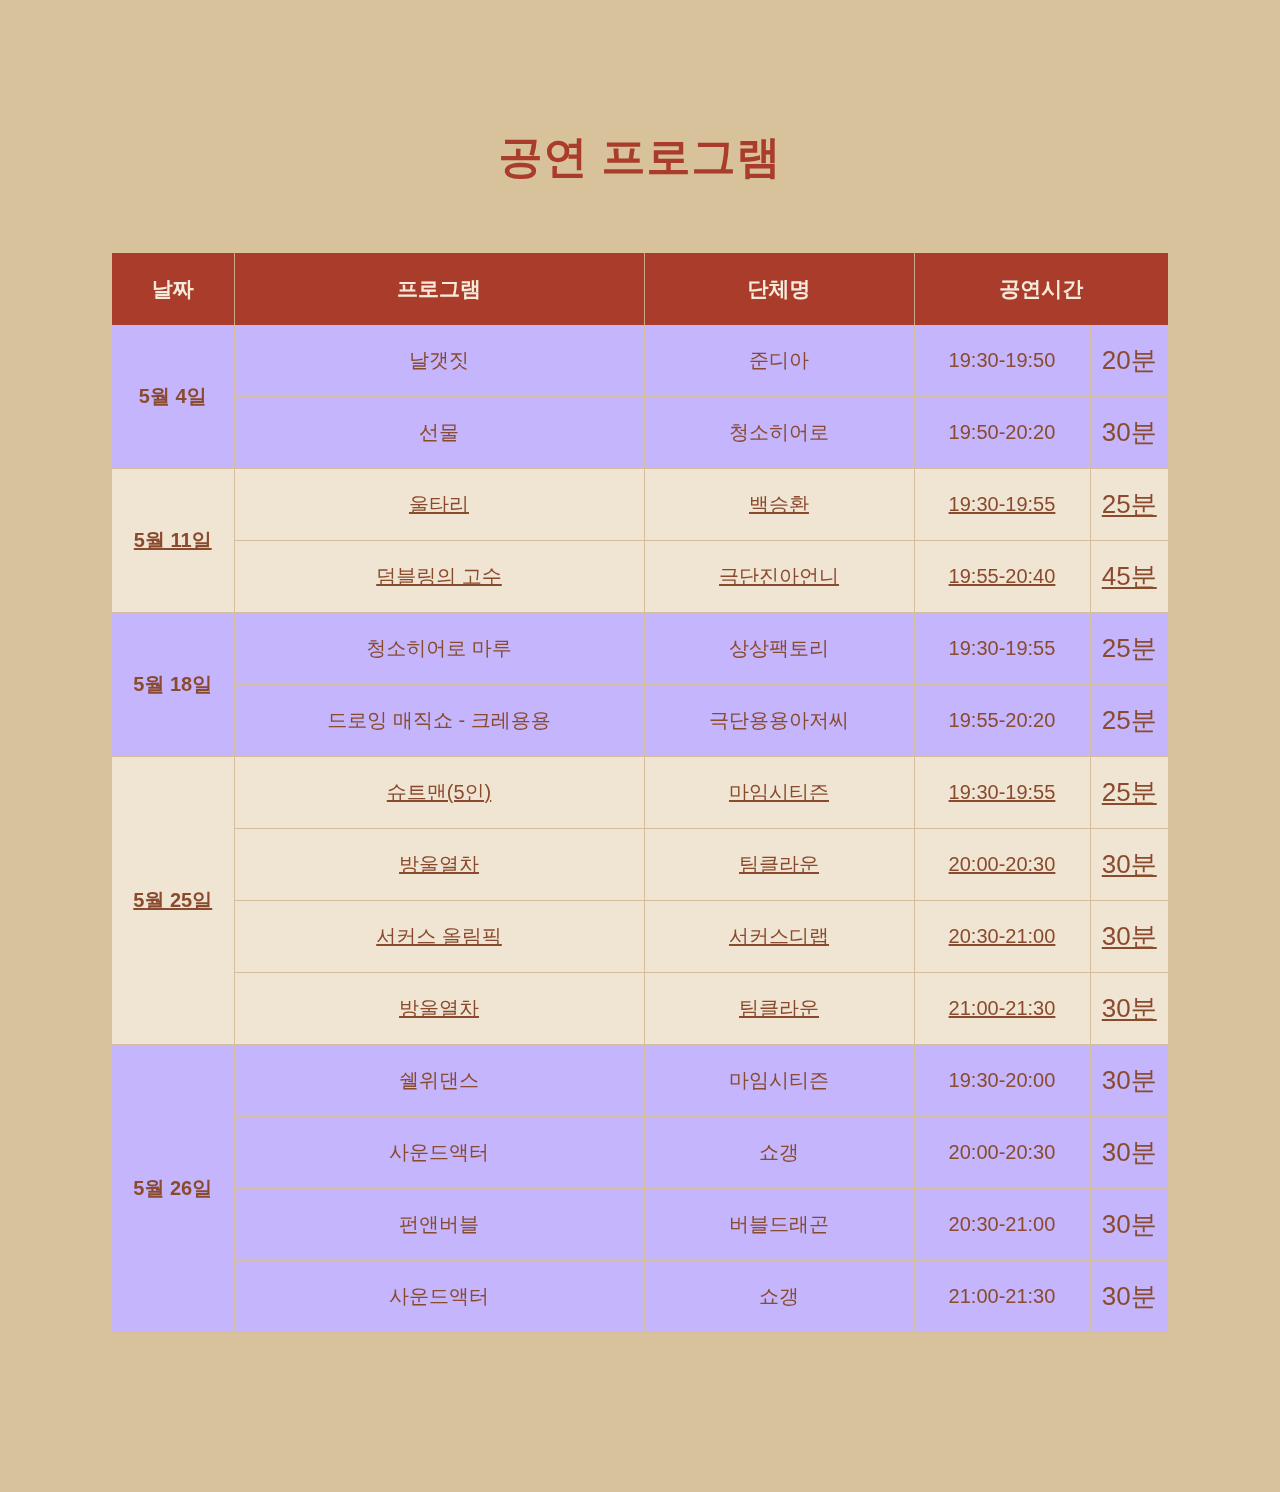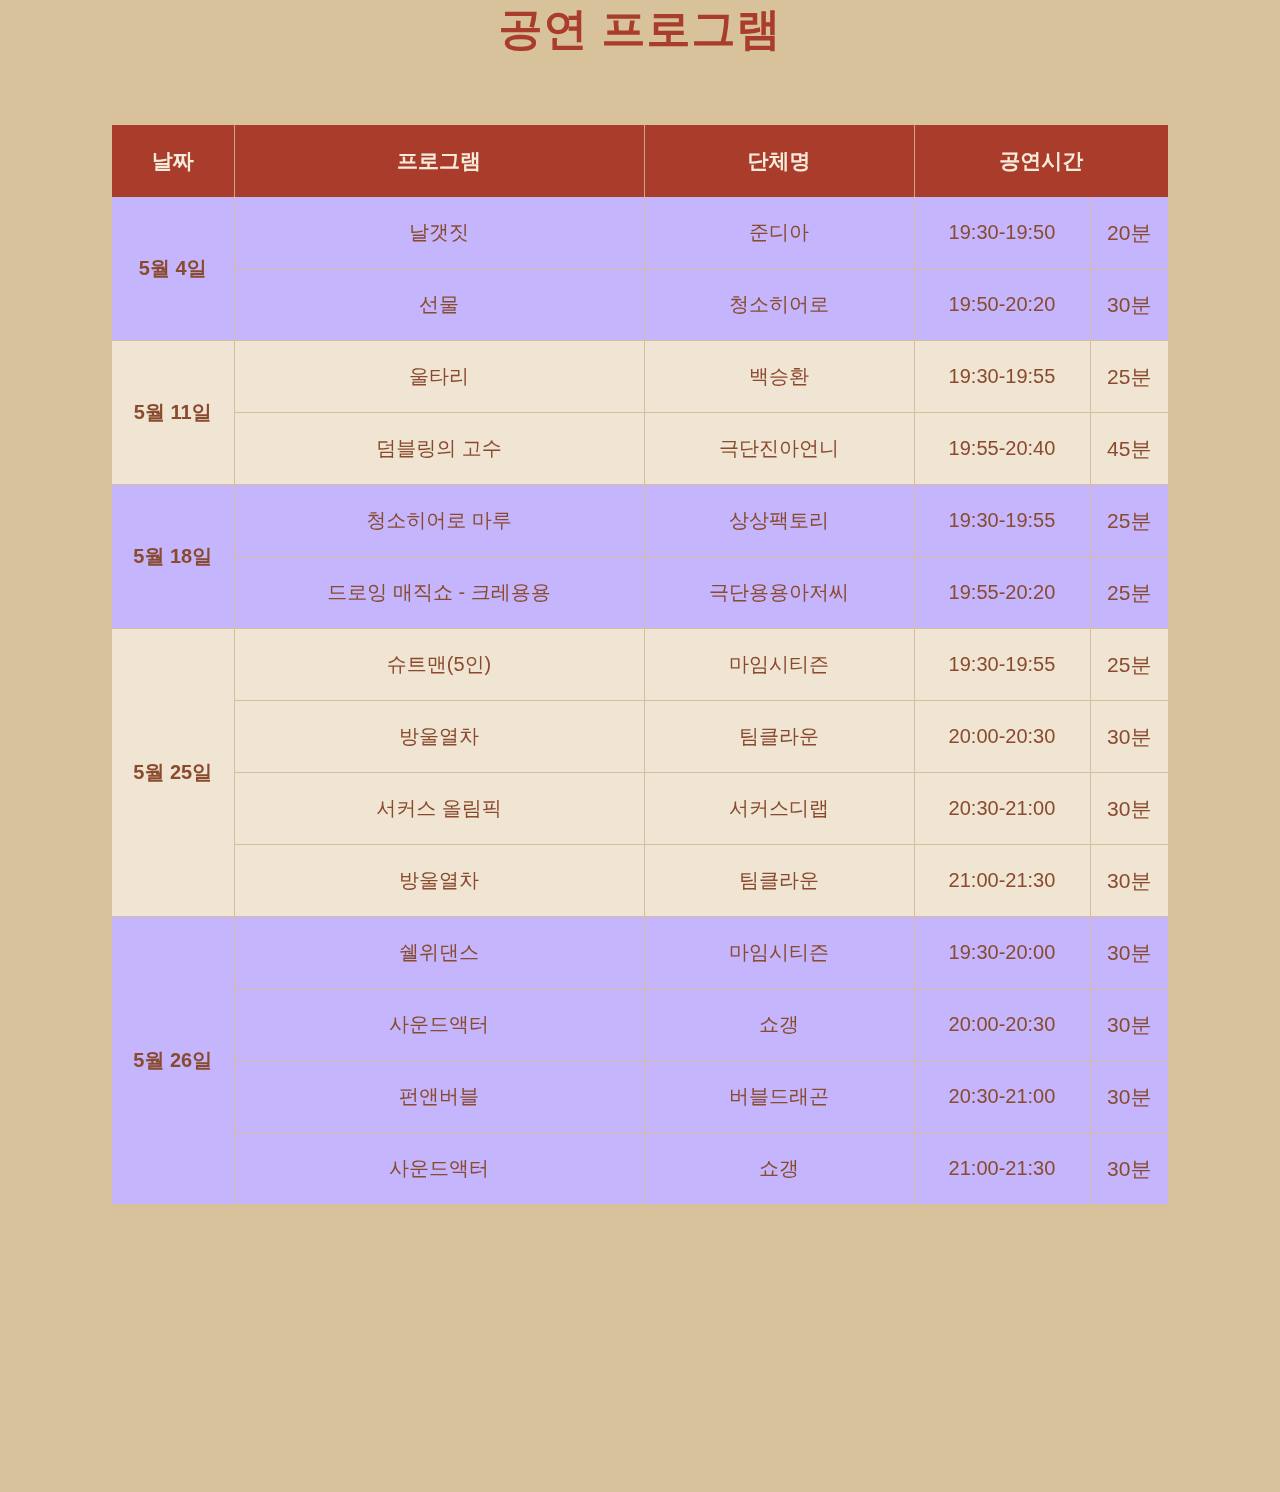--- a/index.html
+++ b/index.html
@@ -18,20 +18,21 @@
     height: 1492px;
     position: relative;
     box-sizing: border-box;
   }
   .title {
     text-align: center;
     color: #a93c2a;
     font-size: 44px;
     font-weight: bold;
     letter-spacing: 1px;
+    padding-top: 128px;
     margin: 0;
   }
   .table-wrap {
     margin: 0 auto;
     margin-top: 66px;
     width: 1056px;
   }
   table.schedule {
     width: 100%;
     border-collapse: collapse;
@@ -59,31 +60,31 @@
     height: 69px;
     text-align: center;
     vertical-align: middle;
     font-size: 20px;
     color: #8a4a2e;
     border-right: 1px solid #d6bd9d;
     border-bottom: 1px solid #d6bd9d;
   }
   table.schedule td.dur {
     border-right: none;
-    font-size: 21px;
+    font-size: 26px;
   }
   td.date-cell {
     font-weight: bold;
     font-size: 20px;
     color: #9a4a2c;
     margin-top: 24px;
   }
 
   tr.row-a td { background: #c4b5fd; }
-  tr.row-b td { background: #f0e4d2; }
+  tr.row-b td { background: #f0e4d2; text-decoration: underline; }
 
   td.date-a { background: #e3d3b7; }
   td.date-b { background: #f0e4d2; }
 </style>
 </head>
 <body>
 
 <div class="page">
   <h1 class="title">공연 프로그램</h1>
 

